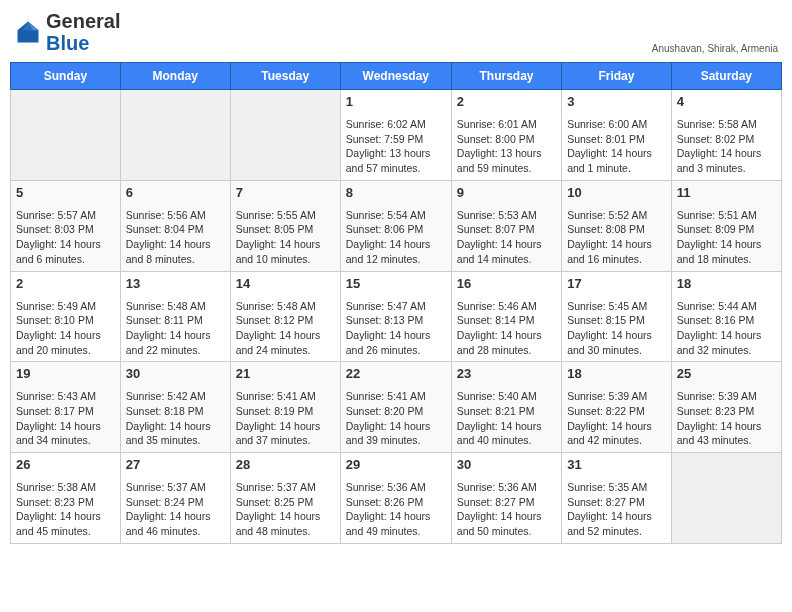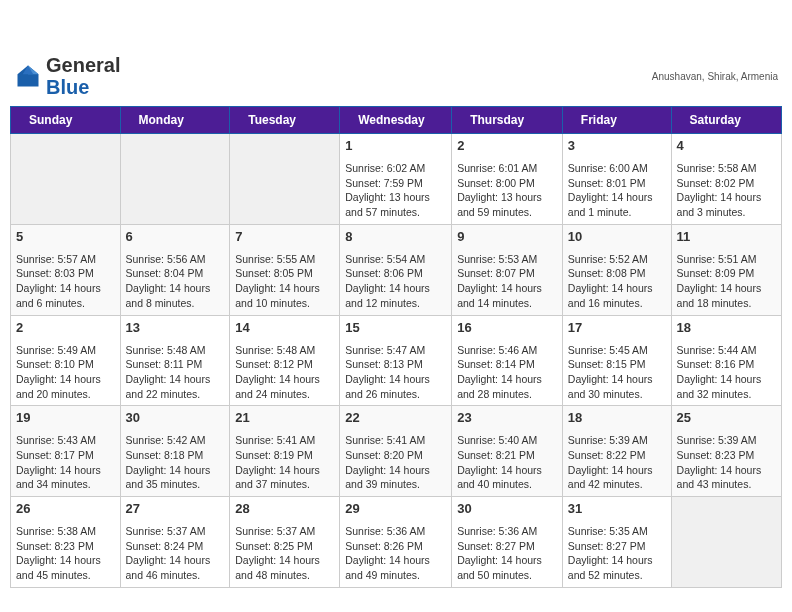--- a/index.html
+++ b/index.html
@@ -6,24 +6,23 @@
     body {
       font-family: Arial, sans-serif;
       background: #fff;
       width: 792px;
       min-height: 612px;
       padding: 10px;
     }
     .header {
       display: flex;
       justify-content: space-between;
-      align-items: center;
+      align-items: flex-end;
       margin-bottom: 8px;
       padding: 0 4px;
-      margin-top: 44px;
     }
     .logo {
       display: flex;
       align-items: center;
       gap: 4px;
     }
     .logo-text {
       font-size: 20px;
       font-weight: bold;
       line-height: 1.1;
@@ -45,24 +44,24 @@
     .location {
       font-size: 10px;
       color: #555;
     }
     table {
       width: 100%;
       border-collapse: collapse;
       font-size: 11px;
     }
     .day-header {
-      background: #4c1d95;
+      background: #3b82f6;
       color: white;
-      text-align: left;
-      padding: 6px 18px;
+      text-align: center;
+      padding: 6px 6px;
       font-weight: bold;
       font-size: 12px;
       border: 1px solid #1a5faa;
     }
     td {
       border: 1px solid #ccc;
       vertical-align: top;
       padding: 4px 5px;
       width: 113px;
       min-height: 80px;

